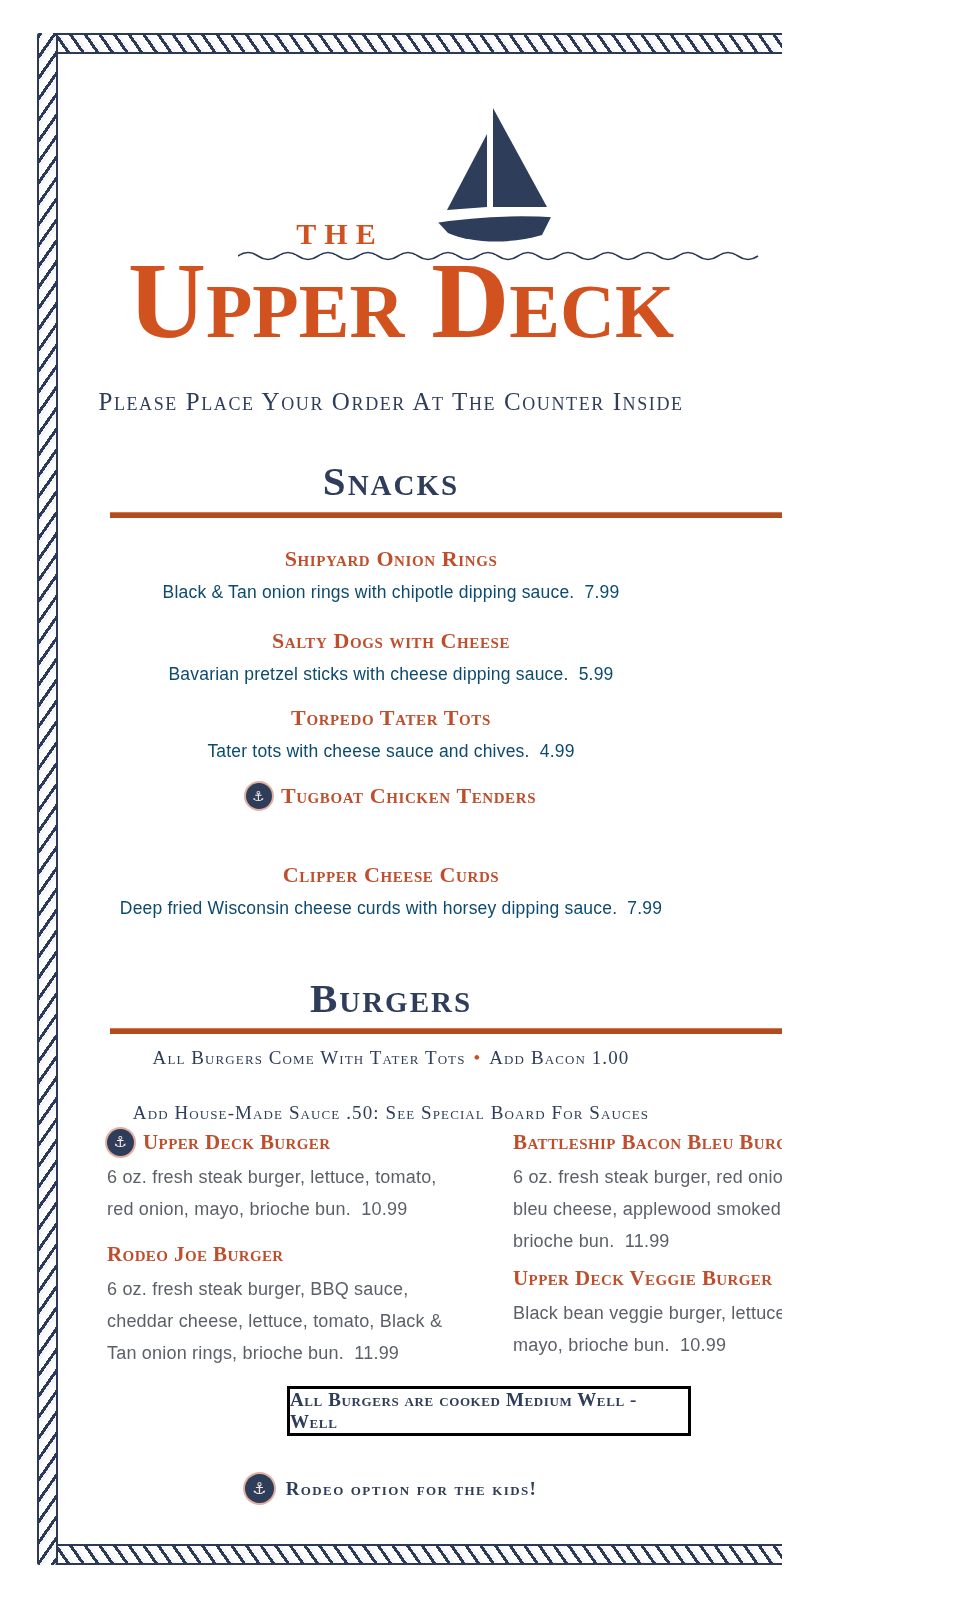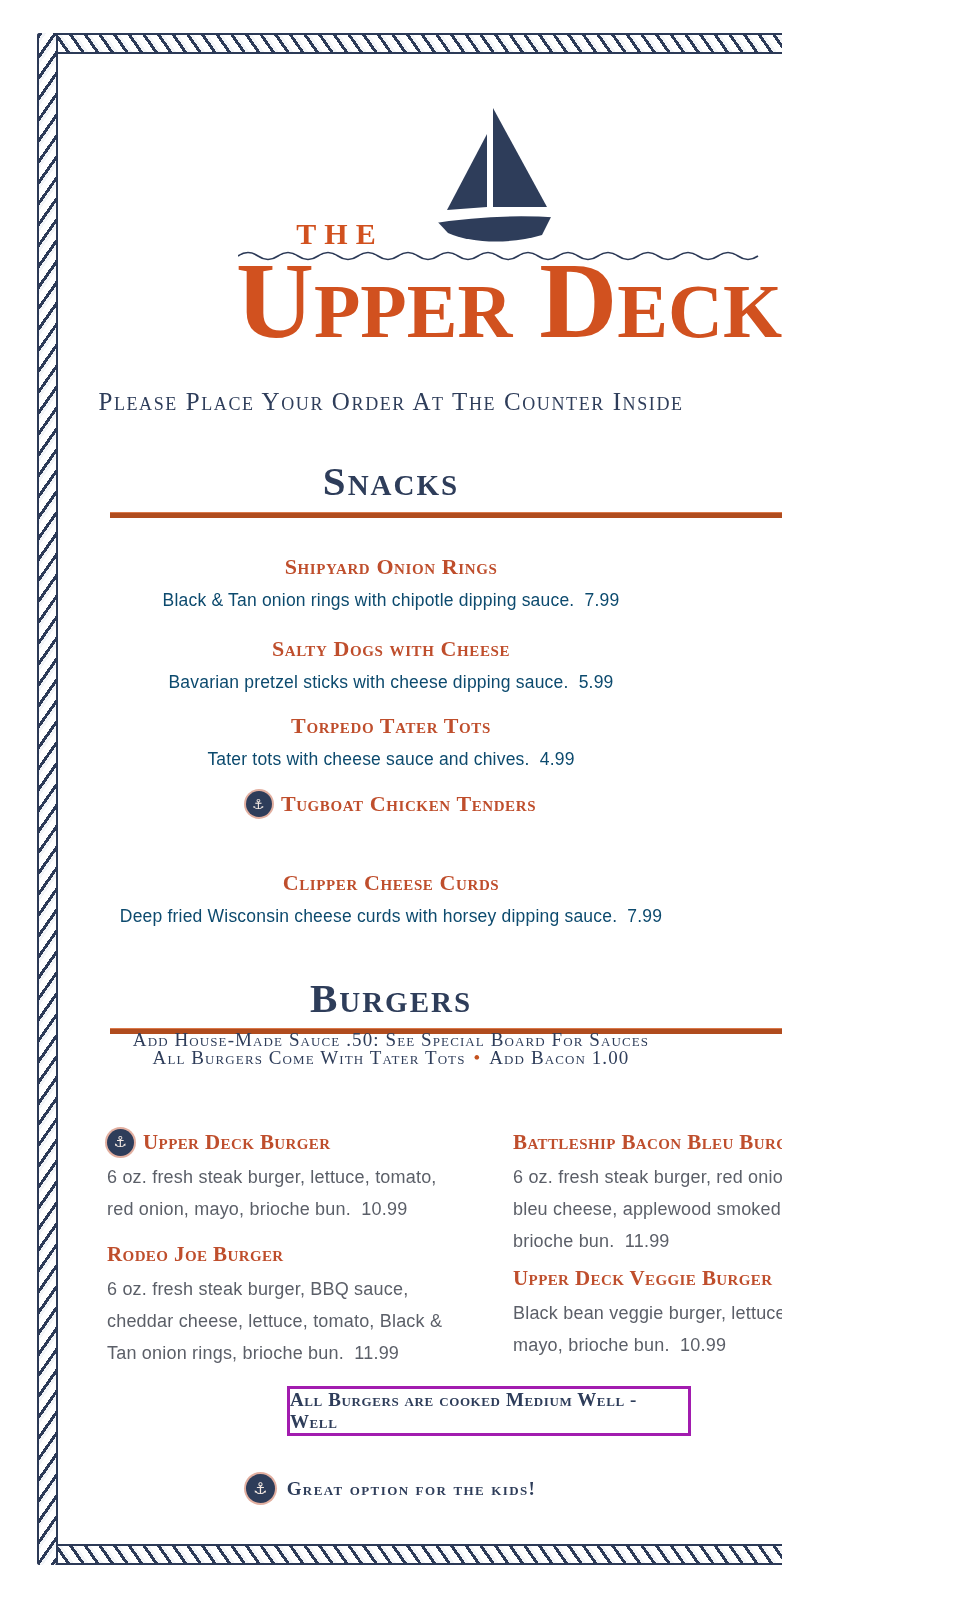--- a/index.html
+++ b/index.html
@@ -11,66 +11,66 @@
           border-top:2.5px solid #2c3a57;border-bottom:2.5px solid #2c3a57;}
   .rope.v{background:repeating-linear-gradient(125deg,#2c3a57 0 3px,#f3f5f8 3px 6px,#ffffff 6px 12px);
           border-left:2.5px solid #2c3a57;border-right:2.5px solid #2c3a57;}
   .rope-top{left:37px;top:33px;width:898px;height:21px;}
   .rope-bottom{left:37px;top:1544px;width:898px;height:21px;}
   .rope-left{left:37px;top:33px;width:21px;height:1532px;}
   .rope-right{left:914px;top:33px;width:21px;height:1532px;}
   
   .logo-the{position:absolute;left:250px;top:219px;width:180px;text-align:center;
             color:#d1511f;font-size:30px;font-weight:700;letter-spacing:8px;line-height:1;}
-  .logo-title{position:absolute;left:0;right:0;top:247px;text-align:right;color:#d1511f;
+  .logo-title{position:absolute;left:0;right:0;top:247px;text-align:center;color:#d1511f;
               font-size:108px;font-weight:700;line-height:1;font-variant:small-caps;letter-spacing:0px;margin-left:20px;}
   .wave-svg{position:absolute;left:238px;top:247px;width:522px;height:16px;}
   .boat-svg{position:absolute;left:416px;top:104px;width:150px;height:156px;}
   .tagline{position:absolute;left:0;right:0;top:388px;text-align:center;color:#2e3d5a;
            font-size:25px;letter-spacing:1.6px;font-variant:small-caps;}
   .section-title{position:absolute;left:0;right:0;text-align:center;color:#2e3d5a;
                  font-size:41px;font-weight:600;letter-spacing:2px;line-height:1.1;font-variant:small-caps;}
   .title-snacks{top:459px;}
   .title-burgers{top:976px;}
   .rule{position:absolute;left:110px;width:750px;height:5px;background:#b04c1e;border-top:1px solid #d9784a;}
   .rule-snacks{top:512px;}
   .rule-burgers{top:1028px;}
   
-  .snack-item{position:absolute;left:0;right:0;text-align:center;margin-top:8px;}
+  .snack-item{position:absolute;left:0;right:0;text-align:center;}
   .si1{top:546px;} .si2{top:628px;} .si3{top:705px;} .si4{top:783px;} .si5{top:862px;}
   .item-name{display:flex;justify-content:center;align-items:center;gap:9px;
              color:#bf4e2c;font-size:22px;font-weight:700;letter-spacing:0.6px;
              font-variant:small-caps;line-height:26px;}
   .item-desc{margin-top:8px;color:#0c4a6e;font-family:"Liberation Sans", sans-serif;
              font-size:17.5px;letter-spacing:0.2px;white-space:nowrap;line-height:24px;}
   
   .note{position:absolute;left:0;right:0;text-align:center;color:#2e3d5a;font-size:19px;
         letter-spacing:1.1px;font-variant:small-caps;line-height:22px;}
-  .note1{top:1047px;} .note2{top:1029px;}
+  .note1{top:1047px;} .note2{top:1102px;}
   .note .dot{color:#c4521f;font-variant:normal;padding:0 8px;}
   
   .col{position:absolute;top:1128px;}
   .col-left{left:107px;width:350px;}
   .col-right{left:513px;width:360px;}
   .burger{margin:0 0 15px 0;}
   .col-right .burger{margin-bottom:7px;}
   .burger-name{display:flex;align-items:center;gap:9px;color:#bf4e2c;font-size:21px;
                font-weight:700;letter-spacing:0.4px;font-variant:small-caps;line-height:28px;}
   .burger-desc{margin-top:5px;color:#5b5f68;font-family:"Liberation Sans", sans-serif;
                font-size:18px;letter-spacing:0.2px;line-height:32px;white-space:pre-line;}
   
   .anchor{display:inline-flex;align-items:center;justify-content:center;flex:0 0 auto;
           width:27px;height:27px;border-radius:50%;background:#2e3d5a;color:#f4e9e2;
           font-family:"DejaVu Sans", sans-serif;font-size:15px;font-variant:normal;
           box-shadow:0 0 0 2px rgba(191,78,44,0.45);}
   .anchor.small{width:26px;height:26px;font-size:14px;}
   .anchor.big{width:29px;height:29px;font-size:16px;}
   
   .cook-box{position:absolute;left:287px;top:1386px;width:398px;height:44px;
-            border:3px solid #a21caf;display:flex;align-items:center;justify-content:center;}
+            border:3px solid #000000;display:flex;align-items:center;justify-content:center;}
   .cook-text{color:#2e3d5a;font-size:19px;font-weight:600;letter-spacing:0.6px;font-variant:small-caps;}
   
   .kids-row{position:absolute;left:0;right:0;top:1474px;display:flex;align-items:center;
             justify-content:center;gap:12px;}
   .kids-text{color:#2e3d5a;font-size:19px;font-weight:600;letter-spacing:1.4px;font-variant:small-caps;}
 </style>
 </head>
 <body>
 
 <div class="page">
@@ -178,16 +178,16 @@
   </div>
 
   <div class="cook-box">
     <span class="cook-text">All Burgers are cooked Medium Well - Well</span>
   </div>
 
   <div class="kids-row">
     <span class="anchor big">
         <span>⚓</span>
       </span>
-    <span class="kids-text">Great option for the kids!</span>
+    <span class="kids-text">Rodeo option for the kids!</span>
   </div>
 
 </div>
 
 </body></html>

